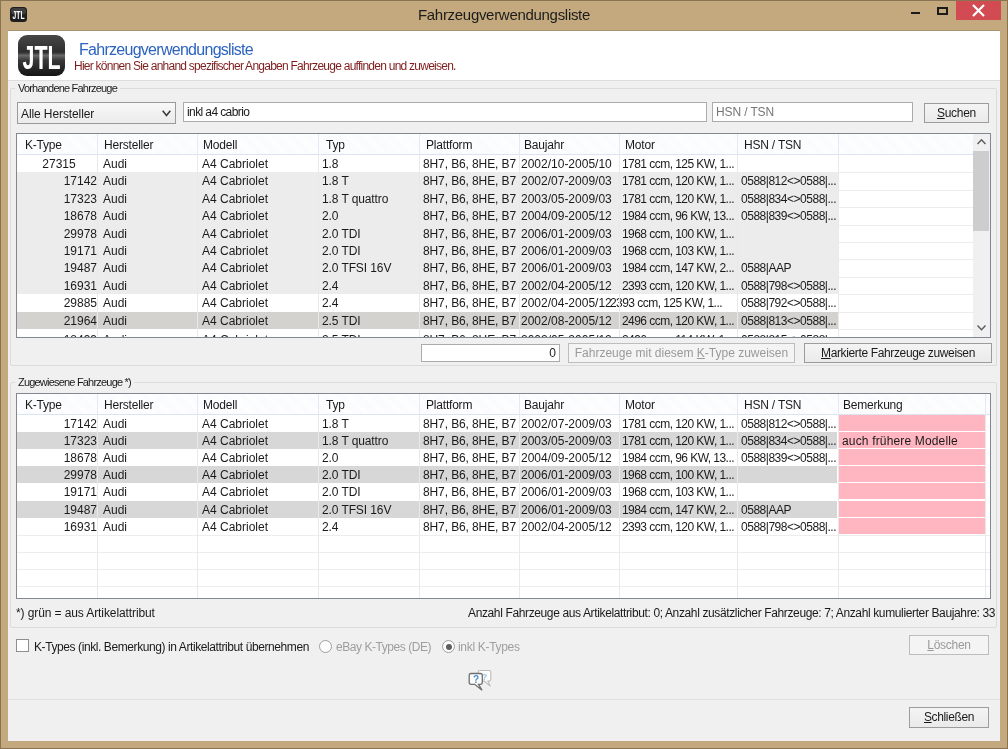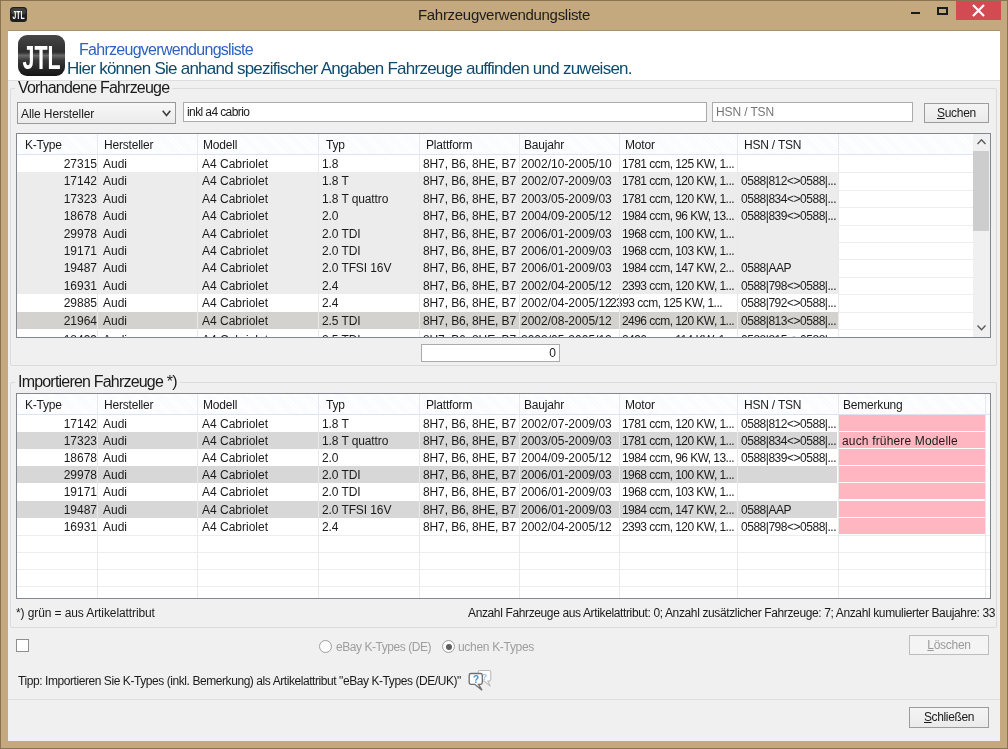--- a/index.html
+++ b/index.html
@@ -2,21 +2,21 @@
 <html><head><meta charset="utf-8"><title>Fahrzeugverwendungsliste</title>
 <style>
 *{margin:0;padding:0;box-sizing:border-box}
 html,body{width:1008px;height:749px;overflow:hidden}
 body{font-family:"Liberation Sans",sans-serif;font-size:12px;color:#1a1a1a}
 #win{position:absolute;top:0;left:0;width:1008px;height:749px;background:#c3a97d;
   box-shadow:inset 0 0 0 1px #8a7353;overflow:hidden}
 .abs{position:absolute}
 .txt{position:absolute;font-size:12px;white-space:pre}
 .gbox{position:absolute;border:1px solid #dbdbdb;border-radius:2px}
-.glab{position:absolute;background:#f0f0f0;padding:0 3px;font-size:16px;line-height:12px;white-space:pre;letter-spacing:-0.8px}
+.glab{position:absolute;background:#f0f0f0;padding:0 3px;font-size:11px;line-height:12px;white-space:pre;letter-spacing:-0.8px}
 .tbl{position:absolute;background:#fff;border:1px solid #828790}
 .thead{position:absolute;left:0;top:0;height:21px;background:repeating-linear-gradient(45deg,#ffffff 0 1px,#f9fafd 1px 2px);border-bottom:1px solid #dce4f3}
 .hsep{position:absolute;top:0;width:1px;height:21px;background:#e4e9f3}
 .hct{position:absolute;top:4px;font-size:12px;white-space:pre;letter-spacing:-0.2px}
 .row{position:absolute;overflow:hidden;white-space:nowrap}
 .ct{position:absolute;top:2px;font-size:12px;white-space:pre}
 .vl{position:absolute;width:1px;background:#e9e9e9}
 .hl{position:absolute;height:1px;background:#ededed}
 .btn{position:absolute;background:linear-gradient(#f4f4f4,#eaeaea);border:1px solid #9c9c9c;
   font-size:12px;color:#1a1a1a;text-align:center}
@@ -47,21 +47,21 @@
           <stop offset="0.42" stop-color="#2e2e2e"></stop>
    <stop offset="0.50" stop-color="#686868"></stop>
           <stop offset="0.62" stop-color="#383838"></stop>
    <stop offset="1" stop-color="#141414"></stop>
  </linearGradient>
       </defs>
  <rect x="0" y="0" width="47" height="41" rx="9" fill="url(#lg)"></rect>
  <text x="23.5" y="34" font-family="Liberation Sans" font-size="34" font-weight="bold" fill="#fff" text-anchor="middle" textLength="38" lengthAdjust="spacingAndGlyphs">JTL</text>
 </svg>
 <div class="txt" style="left:79px;top:41px;font-size:16px;letter-spacing:-0.72px;color:#2d63c0">Fahrzeugverwendungsliste</div>
-<div class="txt" style="left:67px;top:59px;font-size:17px;letter-spacing:-0.75px;color:#0c4a6e">Hier können Sie anhand spezifischer Angaben Fahrzeuge auffinden und zuweisen.</div>
+<div class="txt" style="left:74px;top:59px;font-size:12px;letter-spacing:-0.75px;color:#7f1d1d">Hier können Sie anhand spezifischer Angaben Fahrzeuge auffinden und zuweisen.</div>
 <div class="gbox" style="left:10px;top:88px;width:987px;height:278px"></div>
 <div class="glab" style="left:15px;top:82px">Vorhandene Fahrzeuge</div>
 
 <div class="abs" style="left:17px;top:102px;width:159px;height:22px;background:linear-gradient(#f8f8f8,#ebebeb);border:1px solid #999a9c"></div>
 <div class="txt" style="left:21px;top:107px;letter-spacing:-0.1px">Alle Hersteller</div>
 <svg class="abs" style="left:162px;top:110px" width="9" height="7" viewBox="0 0 9 7">
       <path d="M0.7 0.7 L4.5 5.4 L8.3 0.7" fill="none" stroke="#3c3c3c" stroke-width="1.6"></path>
     </svg>
 <div class="inp" style="left:183px;top:102px;width:524px;height:20px;letter-spacing:-0.6px">inkl a4 cabrio</div>
 <div class="inp" style="left:712px;top:102px;width:201px;height:20px;color:#757575;letter-spacing:-0.12px">HSN / TSN</div>
@@ -78,21 +78,21 @@
 <div class="hct" style="left:744px;top:138px">HSN / TSN</div>
 <div class="hsep" style="left:97px;top:134px"></div>
 <div class="hsep" style="left:197px;top:134px"></div>
 <div class="hsep" style="left:318px;top:134px"></div>
 <div class="hsep" style="left:419px;top:134px"></div>
 <div class="hsep" style="left:519px;top:134px"></div>
 <div class="hsep" style="left:619px;top:134px"></div>
 <div class="hsep" style="left:737px;top:134px"></div>
 <div class="hsep" style="left:838px;top:134px"></div>
 <div class="row" style="left:17px;top:155.0px;width:822px;height:17.4px;background:#ffffff">
-      <span class="ct" style="left:4px;width:76px;text-align:right">27315</span>
+      <span class="ct" style="left:4px;width:76px;text-align:center">27315</span>
       <span class="ct" style="left:86px">Audi</span>
       <span class="ct" style="left:185px">A4 Cabriolet</span>
       <span class="ct" style="left:305px;letter-spacing:-0.1px">1.8</span>
       <span class="ct" style="left:406px;letter-spacing:-0.11px">8H7, B6, 8HE, B7</span>
       <span class="ct" style="left:504px">2002/10-2005/10</span>
       <span class="ct" style="left:605px;letter-spacing:-0.55px">1781 ccm, 125 KW, 1...</span>
     </div>
 <div class="row" style="left:17px;top:172.4px;width:822px;height:17.4px;background:#ececec">
       <span class="ct" style="left:4px;width:76px;text-align:right">17142</span>
       <span class="ct" style="left:86px">Audi</span>
@@ -213,22 +213,24 @@
 <div class="abs" style="left:973px;top:134px;width:17px;height:203px;background:#f0f0f0"></div>
 <div class="abs" style="left:973px;top:151px;width:16px;height:80px;background:#cdcdcd"></div>
 <svg class="abs" style="left:977px;top:139px" width="9" height="6" viewBox="0 0 9 6">
       <path d="M0.5 5 L4.5 0.8 L8.5 5" fill="none" stroke="#5a5a5a" stroke-width="1.4"></path>
     </svg>
 <svg class="abs" style="left:977px;top:325px" width="9" height="6" viewBox="0 0 9 6">
       <path d="M0.5 0.5 L4.5 4.7 L8.5 0.5" fill="none" stroke="#5a5a5a" stroke-width="1.4"></path>
     </svg>
 
 <div class="inp" style="left:421px;top:344px;width:139px;height:18px;text-align:right;line-height:16px">0</div>
+<div class="btn dis" style="left:568px;top:343px;width:227px;height:20px;line-height:18px">Fahrzeuge mit diesem <u>K</u>-Type zuweisen</div>
+<div class="btn" style="left:804px;top:343px;width:188px;height:20px;line-height:18px;letter-spacing:-0.36px"><u>M</u>arkierte Fahrzeuge zuweisen</div>
 <div class="gbox" style="left:10px;top:382px;width:987px;height:246px"></div>
-<div class="glab" style="left:15px;top:376px">Importieren Fahrzeuge *)</div>
+<div class="glab" style="left:15px;top:376px">Zugewiesene Fahrzeuge *)</div>
 <div class="tbl" style="left:16px;top:393px;width:975px;height:206px"></div>
 <div class="thead" style="left:17px;top:394px;width:973px"></div>
 <div class="hct" style="left:25px;top:398px">K-Type</div>
 <div class="hct" style="left:104px;top:398px">Hersteller</div>
 <div class="hct" style="left:203px;top:398px">Modell</div>
 <div class="hct" style="left:326px;top:398px">Typ</div>
 <div class="hct" style="left:426px;top:398px">Plattform</div>
 <div class="hct" style="left:524px;top:398px">Baujahr</div>
 <div class="hct" style="left:625px;top:398px">Motor</div>
 <div class="hct" style="left:744px;top:398px">HSN / TSN</div>
@@ -330,29 +332,29 @@
 <div class="vl" style="left:519px;top:415px;height:183px"></div>
 <div class="vl" style="left:619px;top:415px;height:183px"></div>
 <div class="vl" style="left:737px;top:415px;height:183px"></div>
 <div class="vl" style="left:838px;top:415px;height:183px"></div>
 <div class="vl" style="left:985px;top:415px;height:183px"></div>
 
 <div class="txt" style="left:16px;top:606px;letter-spacing:-0.1px">*) grün = aus Artikelattribut</div>
 <div class="txt" style="left:468px;top:606px;letter-spacing:-0.37px">Anzahl Fahrzeuge aus Artikelattribut: 0; Anzahl zusätzlicher Fahrzeuge: 7; Anzahl kumulierter Baujahre: 33</div>
 
 <div class="abs" style="left:16px;top:639px;width:13px;height:13px;background:#fff;border:1px solid #8e8e8e"></div>
+<div class="txt" style="left:34px;top:640px;letter-spacing:-0.41px">K-Types (inkl. Bemerkung) in Artikelattribut übernehmen</div>
 
 <div class="abs" style="left:319px;top:640px;width:13px;height:13px;background:#fdfdfd;border:1px solid #9f9f9f;border-radius:50%"></div>
 <div class="txt" style="left:336px;top:640px;color:#9e9e9e;letter-spacing:-0.45px">eBay K-Types (DE)</div>
 <div class="abs" style="left:442px;top:640px;width:13px;height:13px;background:#fdfdfd;border:1px solid #9f9f9f;border-radius:50%"></div>
 <div class="abs" style="left:445.5px;top:643.5px;width:6px;height:6px;background:#5e5e5e;border-radius:50%"></div>
-<div class="txt" style="left:458px;top:640px;color:#9e9e9e;letter-spacing:-0.31px">uchen K-Types</div>
+<div class="txt" style="left:458px;top:640px;color:#9e9e9e;letter-spacing:-0.31px">inkl K-Types</div>
 <div class="btn dis" style="left:909px;top:635px;width:80px;height:20px;line-height:18px;letter-spacing:-0.3px"><u>L</u>öschen</div>
 
-<div class="txt" style="left:18px;top:674px;letter-spacing:-0.43px">Tipp: Importieren Sie K-Types (inkl. Bemerkung) als Artikelattribut "eBay K-Types (DE/UK)"</div>
 <svg class="abs" style="left:468px;top:668px" width="26" height="24" viewBox="0 0 26 24">
  <path d="M12 2.5 h9 a1.8 1.8 0 0 1 1.8 1.8 v7 a1.8 1.8 0 0 1 -1.8 1.8 h-1.2 l2.6 5.2 -6.0 -5.2 h-4.4 a1.8 1.8 0 0 1 -1.8 -1.8 v-7 a1.8 1.8 0 0 1 1.8 -1.8 z" fill="#fdfdfd" stroke="#bcbcbc" stroke-width="1.1"></path>
  <text x="16.5" y="11.5" font-family="Liberation Sans" font-size="9" font-weight="bold" fill="#9cc3e5" text-anchor="middle">?</text>
  <path d="M3 5.5 h9.5 a1.8 1.8 0 0 1 1.8 1.8 v7.2 a1.8 1.8 0 0 1 -1.8 1.8 h-2 l3.6 6 -7.4 -6 h-3.7 a1.8 1.8 0 0 1 -1.8 -1.8 v-7.2 a1.8 1.8 0 0 1 1.8 -1.8 z" fill="#fdfdfd" stroke="#6f6f6f" stroke-width="1.3"></path>
  <text x="8" y="14.5" font-family="Liberation Sans" font-size="10" font-weight="bold" fill="#4a8fd0" text-anchor="middle">?</text>
 </svg>
 
 <div class="abs" style="left:8px;top:699px;width:992px;height:1px;background:#dfdfdf"></div>
 <div class="btn" style="left:909px;top:707px;width:80px;height:21px;line-height:19px;letter-spacing:-0.37px"><u>S</u>chließen</div>
 </div>

